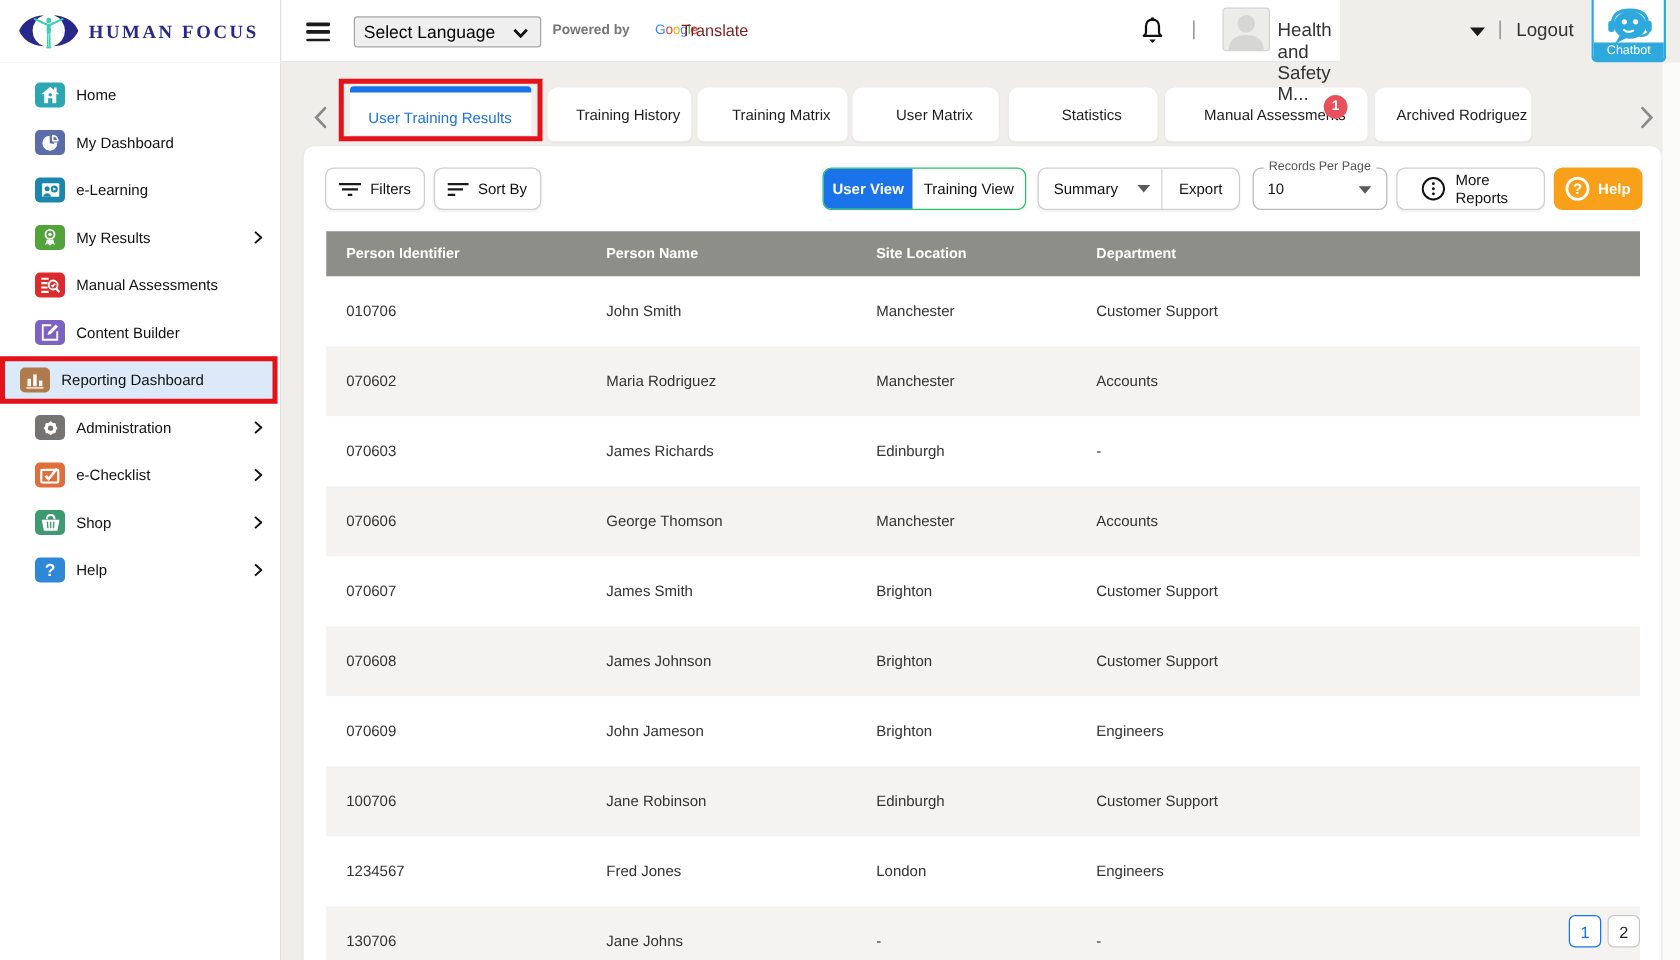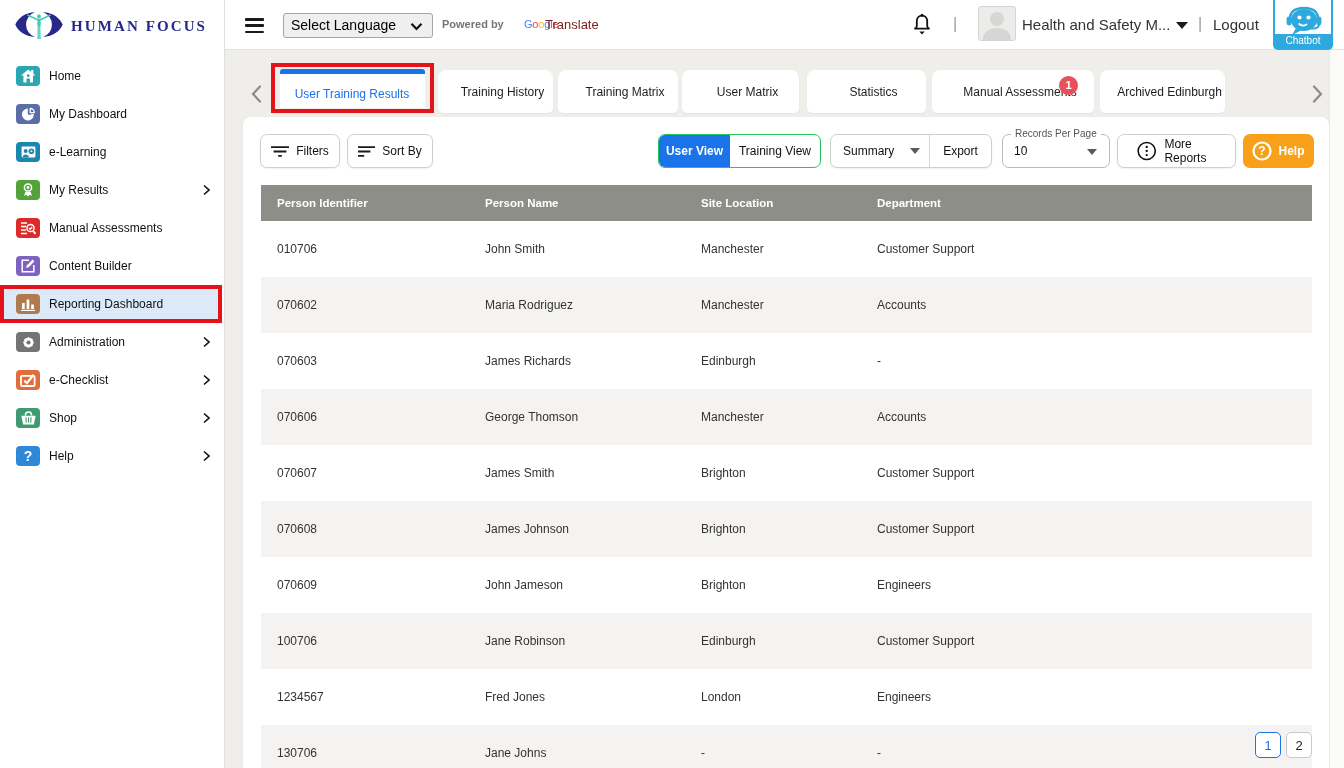--- a/index.html
+++ b/index.html
@@ -1,41 +1,41 @@
 <!DOCTYPE html>
 <html><head>
 <meta charset="utf-8">
 <style>
 * { margin:0; padding:0; box-sizing:border-box; }
 html,body { width:1344px; height:768px; overflow:hidden; }
 body { font-family:"Liberation Sans", sans-serif; background:#efeeeb; position:relative; }
 
 
-#header { position:absolute; left:0; top:0; width:1344px; height:50px; background:#fff; border-bottom:1px solid #e2e2e0; z-index:5; }
+#header { position:absolute; left:0; top:0; width:1072px; height:50px; background:#fff; border-bottom:1px solid #e2e2e0; z-index:5; }
 #logo { position:absolute; left:0; top:0; width:225px; height:50px; background:#fff; border-right:1px solid #e0e0de; }
 #logotext { position:absolute; left:71px; top:18px; font-family:"Liberation Serif", serif; font-size:15px; font-weight:bold; letter-spacing:2.1px; color:#28278b; }
 #hamburger { position:absolute; left:245px; top:18px; width:19px; height:15px; }
 #hamburger div { height:2.5px; background:#1a1a1a; margin-bottom:3.9px; border-radius:1px; }
 #sel-lang { position:absolute; left:283px; top:13px; width:150px; height:25px; background:#efefef; border:1px solid #a6a6a6; border-radius:3px; font-size:14px; color:#000; line-height:23px; padding-left:7px; }
 #sel-lang svg { position:absolute; right:9px; top:8px; }
 #poweredby { position:absolute; left:442px; top:18px; font-size:11px; font-weight:bold; color:#757575; }
 #googletx { position:absolute; left:524px; top:18px; font-size:11px; font-weight:normal; letter-spacing:-0.2px; }
 #translate { position:absolute; left:545px; top:17px; font-size:13px; color:#7f1d1d; }
 #bell { position:absolute; left:913px; top:13px; }
 .hsep { position:absolute; top:15px; font-size:16px; color:#9a9a9a; }
 #avatar { position:absolute; left:978px; top:6px; width:38px; height:35px; background:#ececea; border:1px solid #d4d4d2; border-radius:3px; overflow:hidden; }
 #profile-name { position:absolute; left:1022px; top:16px; font-size:15px; color:#333; }
 #profile-caret { position:absolute; left:1176px; top:22px; width:0; height:0; border-left:6.5px solid transparent; border-right:6.5px solid transparent; border-top:7.5px solid #1a1a1a; }
 #logout { position:absolute; left:1213px; top:16px; font-size:15px; color:#333; }
 #chatbot { position:absolute; left:1273px; top:0; width:60px; height:50px; background:#fff; border:2px solid #2da9dd; border-top:none; border-radius:0 0 5px 5px; z-index:20; }
 #chatbot .strip { position:absolute; left:0; bottom:0; width:100%; height:14px; background:#2da9dd; color:#fff; font-size:10px; text-align:center; line-height:13px; }
 
 
 #sidebar { position:absolute; left:0; top:50px; width:225px; height:718px; background:#fff; border-right:1px solid #e0e0de; z-index:4; }
-.sbitem { position:relative; height:38px; display:flex; align-items:center; padding-left:16px; }
+.sbitem { position:relative; height:38px; display:flex; align-items:center; padding-left:28px; }
 .sbitem .txt { margin-left:9px; font-size:12px; color:#111; }
 .sbitem .chev { position:absolute; right:14px; top:50%; transform:translateY(-50%); }
 .icbox { width:24px; height:20px; border-radius:4px; display:flex; align-items:center; justify-content:center; flex:none; }
 #sb-active { background:#dce9f9; border:4px solid #e6121a; height:38px; margin-right:2px; padding-left:12px; }
 
 
 .tab { position:absolute; top:70px; height:43px; background:#fff; border-radius:8px 8px 5px 5px; font-size:12px; color:#1d1d1d; display:flex; align-items:center; justify-content:center; box-shadow:0 1px 2px rgba(0,0,0,0.04);padding-left:14px; }
 #redbox { position:absolute; left:271px; top:63px; width:163px; height:50px; border:4.5px solid #e6121a; z-index:3; }
 #activetab { position:absolute; left:4.5px; top:2px; width:145px; height:38.5px; background:#fff; border-radius:3px 3px 0 0; }
 #activetab .bluebar { position:absolute; left:0; top:0; width:100%; height:4.5px; background:#1a73e8; border-radius:3px 3px 0 0; }
@@ -286,21 +286,21 @@
     <div class="bluebar"></div>
     <div class="lbl">User Training Results</div>
   </div>
 </div>
 <div class="tab" style="left:438px;width:115px">Training History</div>
 <div class="tab" style="left:558px;width:120px">Training Matrix</div>
 <div class="tab" style="left:682px;width:117px">User Matrix</div>
 <div class="tab" style="left:807px;width:119px">Statistics</div>
 <div class="tab" style="left:932px;width:162px">Manual Assessments</div>
 <div id="ma-badge">1</div>
-<div class="tab" style="left:1100px;width:125px">Archived Edinburgh</div>
+<div class="tab" style="left:1100px;width:125px">Archived Rodriguez</div>
 <svg class="tabchev" style="left:1312px;top:85px" width="11" height="18" viewBox="0 0 11 18">
     <path d="M2,1.5 L9,9 L2,16.5" stroke="#8a8a8a" stroke-width="2.2" fill="none" stroke-linecap="round"></path>
   </svg>
 
 <div id="panel">
   <div class="btn" id="b-filters">
     <svg width="18" height="11" viewBox="0 0 18 11" style="margin-right:7px">
         <path d="M0,1.2 h18 M2.6,5.5 h12.8 M7.2,9.8 h3.6" stroke="#1a1a1a" stroke-width="1.8"></path>
       </svg>
     Filters

